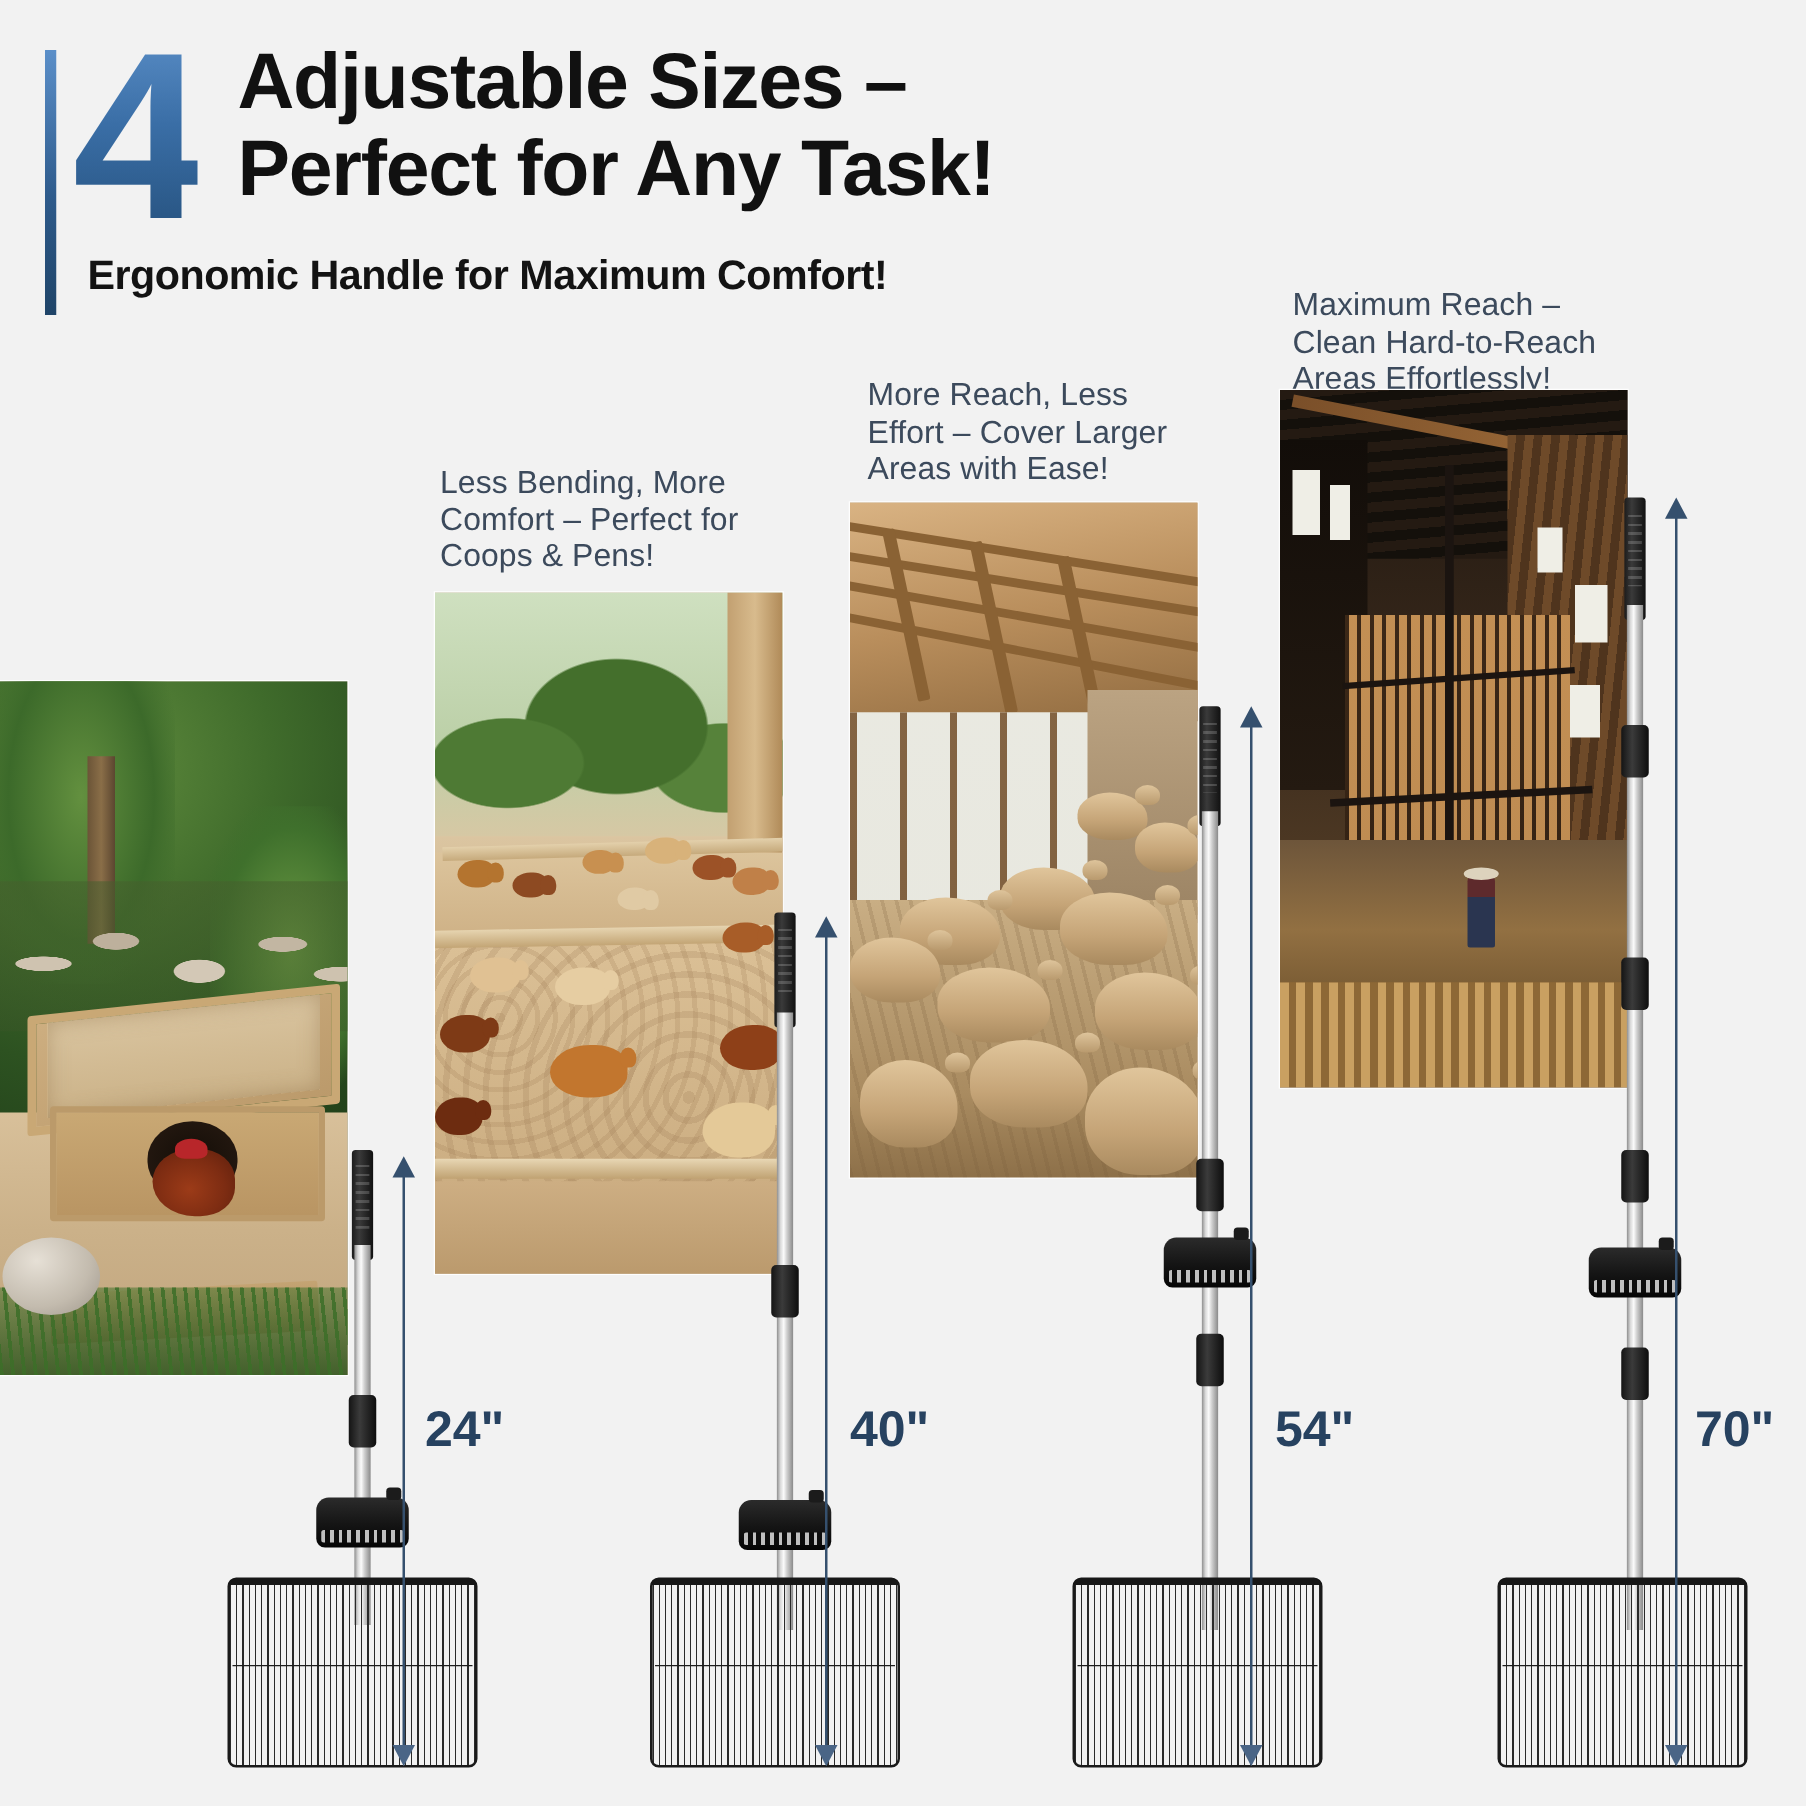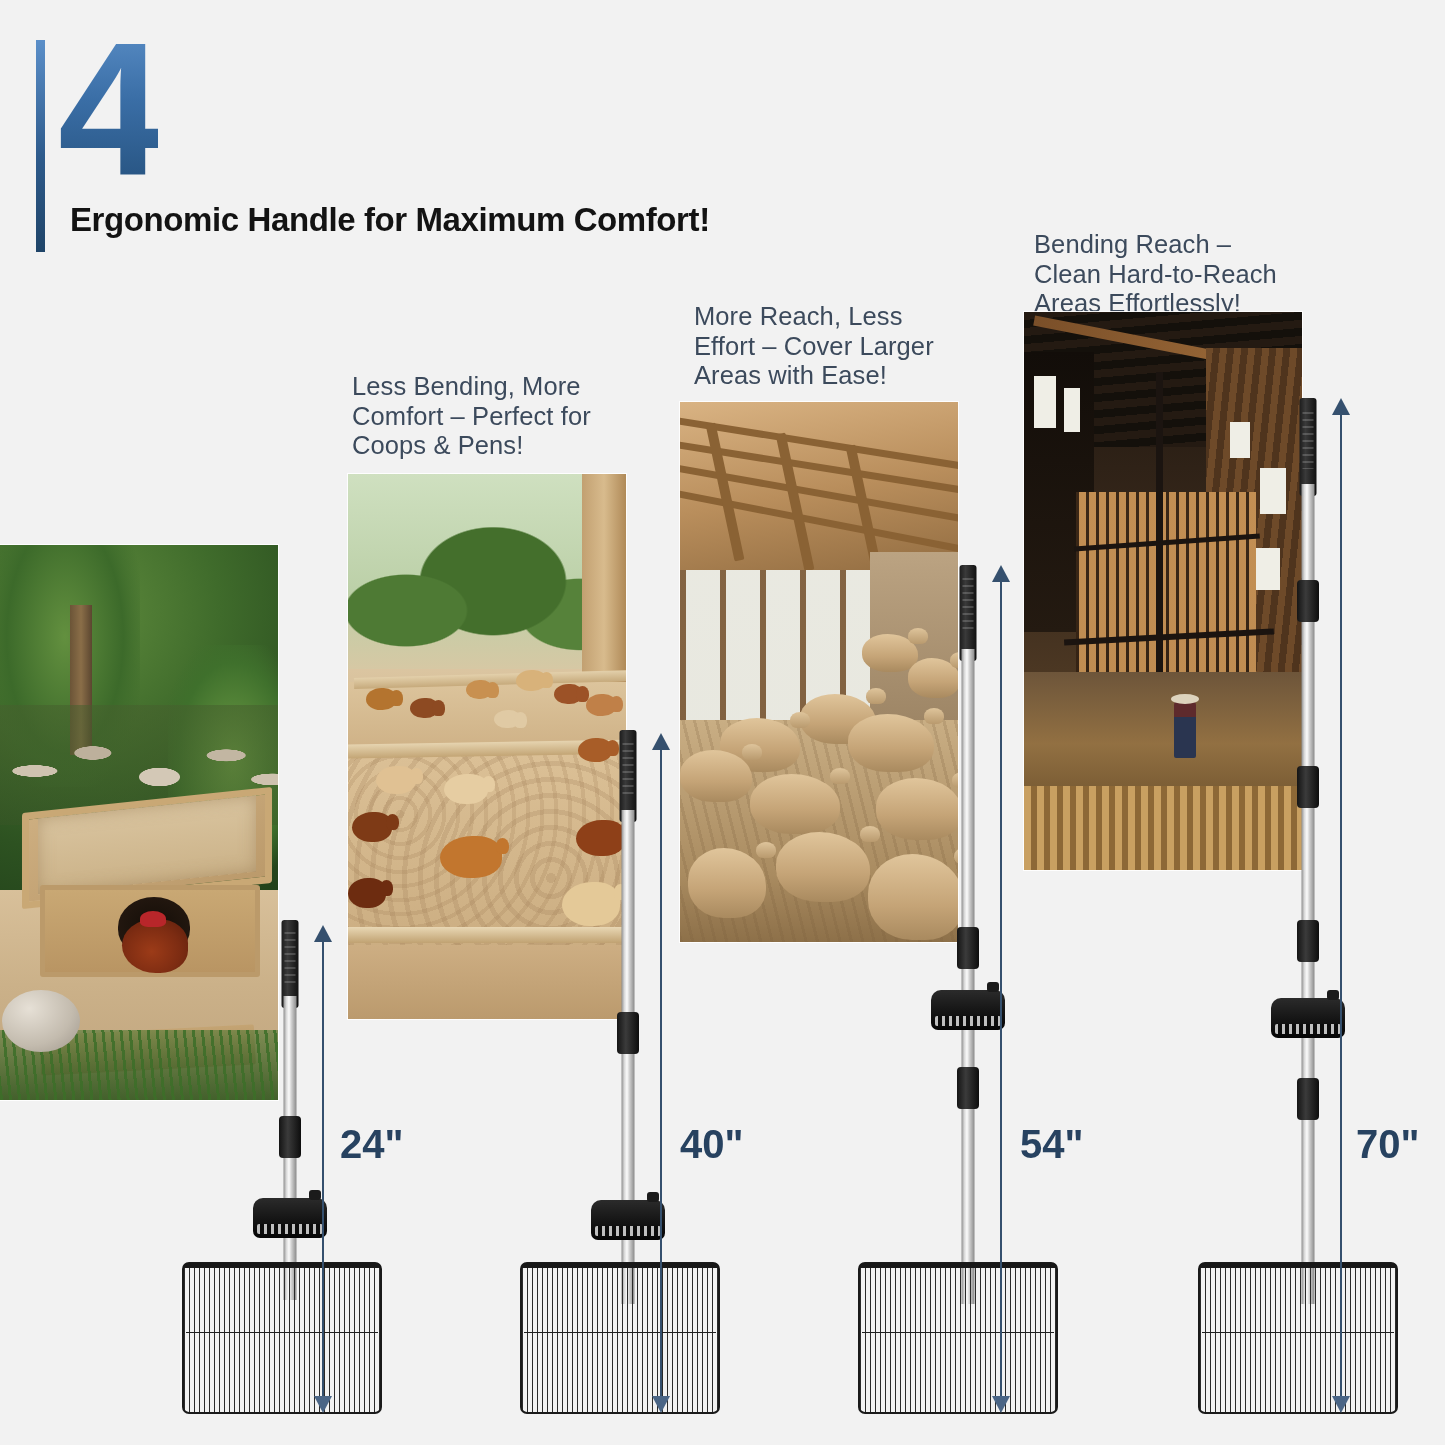--- a/index.html
+++ b/index.html
@@ -252,30 +252,34 @@
   }
 </style>
 </head>
 <body>
 
 <div id="stage">
 
   <div class="header">
     <div class="accent-bar"></div>
     <div class="big-number">4</div>
+    <div class="headline">
+      <span class="l1">Adjustable Sizes –</span>
+      <span class="l2">Perfect for Any Task!</span>
+    </div>
     <div class="subhead">Ergonomic Handle for Maximum Comfort!</div>
   </div>
 
   <div class="caption" style="left:694px; top:302px; width:300px;">More Reach, Less
 Effort – Cover Larger
 Areas with Ease!</div>
   <div class="caption" style="left:352px; top:372px; width:290px;">Less Bending, More
 Comfort – Perfect for
 Coops &amp; Pens!</div>
-  <div class="caption" style="left:1034px; top:230px; width:300px;">Bending Reach –
+  <div class="caption" style="left:1034px; top:230px; width:300px;">Maximum Reach –
 Clean Hard-to-Reach
 Areas Effortlessly!</div>
 
   <div class="photo" style="left:0px; top:545px; width:278px; height:555px;">
     <div class="layer p1-bg"></div>
     <div class="layer p1-foliage-l"></div>
     <div class="layer p1-foliage-r"></div>
     <div class="layer p1-trunk"></div>
     <div class="layer p1-rocks"></div>
     <div class="layer p1-sand-floor"></div>

